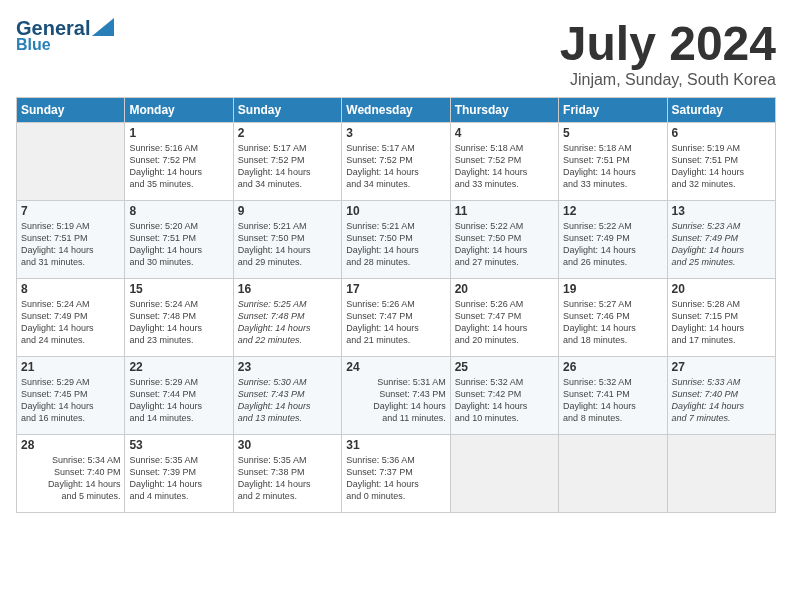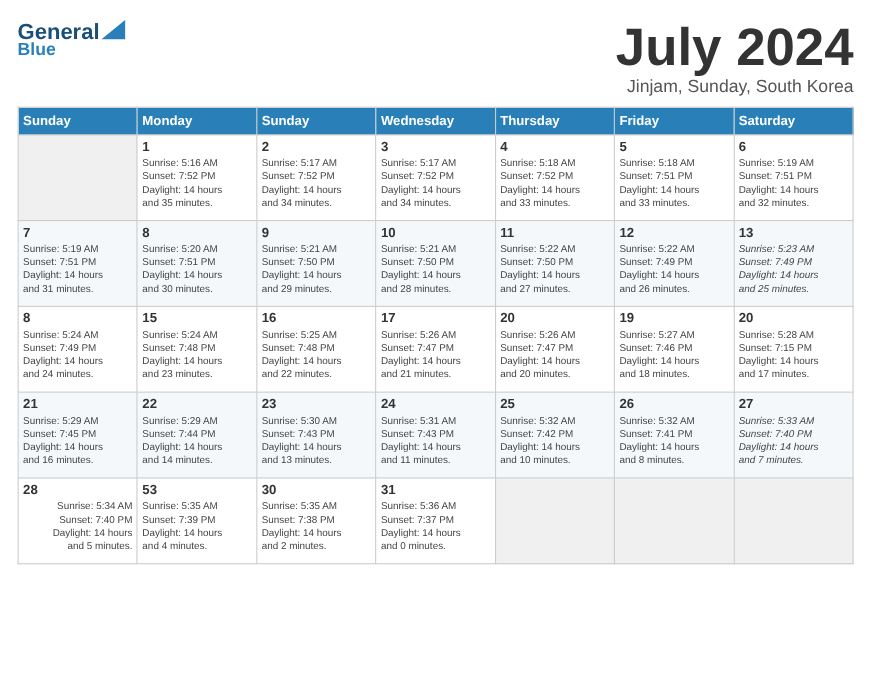--- a/index.html
+++ b/index.html
@@ -220,21 +220,21 @@
         </td>
         <td>
           <span class="day-num">15</span>
           <div class="cell-info" style="white-space: pre-line;">Sunrise: 5:24 AM
 Sunset: 7:48 PM
 Daylight: 14 hours
 and 23 minutes.</div>
         </td>
         <td>
           <span class="day-num">16</span>
-          <div class="cell-info" style="white-space: pre-line;">Sunrise: 5:25 AM
+          <div class="cell-info" style="white-space: pre-line; font-style: italic;">Sunrise: 5:25 AM
 Sunset: 7:48 PM
 Daylight: 14 hours
 and 22 minutes.</div>
         </td>
         <td>
           <span class="day-num">17</span>
           <div class="cell-info" style="white-space: pre-line;">Sunrise: 5:26 AM
 Sunset: 7:47 PM
 Daylight: 14 hours
 and 21 minutes.</div>
@@ -271,28 +271,28 @@
         </td>
         <td>
           <span class="day-num">22</span>
           <div class="cell-info" style="white-space: pre-line;">Sunrise: 5:29 AM
 Sunset: 7:44 PM
 Daylight: 14 hours
 and 14 minutes.</div>
         </td>
         <td>
           <span class="day-num">23</span>
-          <div class="cell-info" style="white-space: pre-line;">Sunrise: 5:30 AM
+          <div class="cell-info" style="white-space: pre-line; font-style: italic;">Sunrise: 5:30 AM
 Sunset: 7:43 PM
 Daylight: 14 hours
 and 13 minutes.</div>
         </td>
         <td>
           <span class="day-num">24</span>
-          <div class="cell-info" style="white-space: pre-line;">Sunrise: 5:31 AM
+          <div class="cell-info" style="white-space: pre-line; text-align: right;">Sunrise: 5:31 AM
 Sunset: 7:43 PM
 Daylight: 14 hours
 and 11 minutes.</div>
         </td>
         <td>
           <span class="day-num">25</span>
           <div class="cell-info" style="white-space: pre-line;">Sunrise: 5:32 AM
 Sunset: 7:42 PM
 Daylight: 14 hours
 and 10 minutes.</div>

